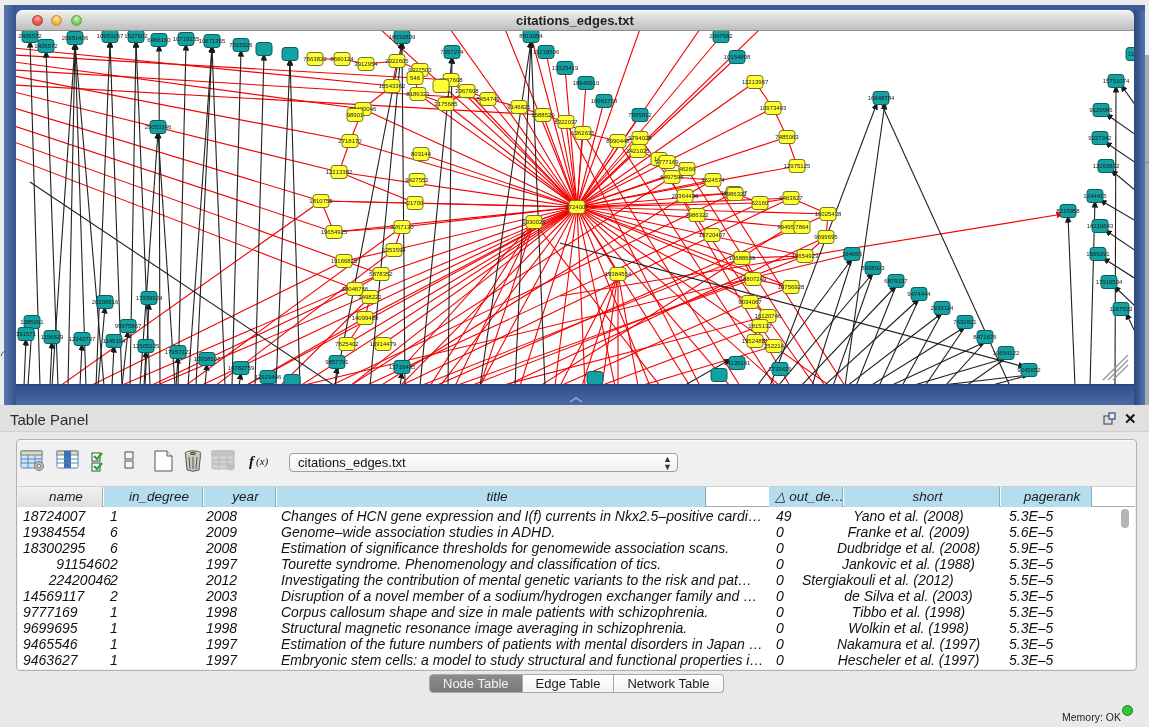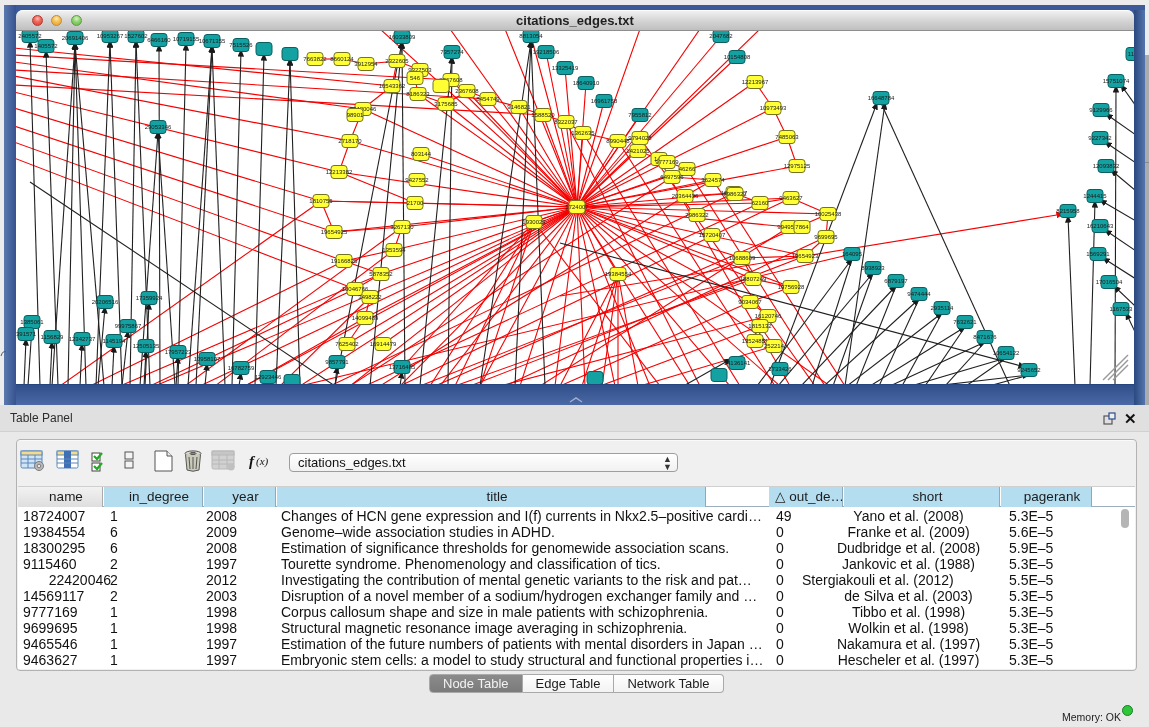--- a/index.html
+++ b/index.html
@@ -10,31 +10,31 @@
   border-radius:7px 7px 0 0; background:linear-gradient(#f4f4f4,#d9d9d9 45%,#bfbfbf);
   border-bottom:1px solid #8e8e8e; box-shadow:inset 0 1px 0 #fdfdfd; }
 #title { position:absolute; width:100%; text-align:center; top:3px; font-size:13px; font-weight:bold; color:#1f1f1f; }
 .tl { position:absolute; top:5px; width:11px; height:11px; border-radius:50%; }
 #tl1 { left:16px; background:radial-gradient(circle at 50% 30%, #ffb9b0 0%, #ee6a5e 40%, #d93b30 100%); border:1px solid #b5372d; }
 #tl2 { left:35px; background:radial-gradient(circle at 50% 30%, #ffe9b3 0%, #f6bd51 45%, #e69b2e 100%); border:1px solid #c08e2d; }
 #tl3 { left:55px; background:radial-gradient(circle at 50% 30%, #d5f5c0 0%, #8fd271 45%, #62b244 100%); border:1px solid #5fa13e; }
 #canvas { position:absolute; left:0; top:21px; width:1118px; height:354px; background:#fff; border-bottom:1px solid #26457f; }
 #tpanel { position:absolute; left:0; top:405px; width:1149px; height:322px; background:#e9e9e9; }
 #tpbar { position:absolute; left:0; top:0; width:1149px; height:27px; background:#e0e0e0; border-bottom:1px solid #d0d0d0; }
-#tpbar span { position:absolute; left:10px; top:6px; font-size:12px; color:#2d2d2d; }
+#tpbar span { position:absolute; left:10px; top:6px; font-size:15px; color:#2d2d2d; }
 #float-ic { position:absolute; left:1103px; top:7px; width:13px; height:13px; }
 #close-ic { position:absolute; left:1124px; top:5px; font-size:15px; font-weight:bold; color:#111; }
 #inner { position:absolute; left:16px; top:34px; width:1121px; height:232px; background:#f0f0f0;
   border:1px solid #b2b2b2; border-radius:4px; box-shadow:inset 0 1px 0 #fafafa; }
 #toolbar { position:absolute; left:0px; top:8px; }
 #combo { position:absolute; left:272px; top:13px; width:389px; height:19px; border:1px solid #9e9e9e;
   border-radius:4px; background:linear-gradient(#ffffff,#f1f1f1); font-size:13px; color:#111;
   line-height:17px; padding-left:8px; }
 #combo .arr { position:absolute; right:5px; top:1px; font-size:9px; color:#333; line-height:8px; }
-#tablewrap { position:absolute; left:1px; top:46px; width:1117px; height:183px; background:#fff; }
+#tablewrap { position:absolute; left:1px; top:46px; width:1117px; height:183px; background:#fff;font-style:italic; }
 .thead { position:absolute; left:0; top:0; width:1117px; height:21px; background:#fff; border-top:1px solid #cfcfcf; border-bottom:1px solid #9ab0be; }
 .hc { text-indent:12px; white-space:nowrap; overflow:hidden; position:absolute; top:0; height:20px; font-size:13.5px; color:#1c1c1c; text-align:center; line-height:20px; border-right:1px solid #8fa9b8; }
 .hg { background:linear-gradient(#f2f2f2,#dedede); border-right:1px solid #aaa; }
 .hb { background:#b5ddf0; }
 .trow { position:absolute; left:0px; width:1117px; height:16px; }
 .tc { position:absolute; top:0; height:16px; font-size:14px; color:#111; line-height:15px; white-space:nowrap; overflow:hidden; }
 #vscroll { position:absolute; left:1104px; top:69px; width:8px; height:19px; background:#b5b5b5; border-radius:4px; }
 #tabs { position:absolute; left:429px; top:269px; height:19px; display:flex; }
 .tab { font-size:13px; color:#1c1c1c; background:linear-gradient(#ffffff,#f2f2f2); border:1px solid #a9a9a9;
   border-left:none; padding:0 13px; line-height:17px; }
@@ -695,21 +695,21 @@
           <div class="trow" style="top:55px">
             <div class="tc" style="left:5px;width:88px;text-align:left">18300295</div>
             <div class="tc" style="left:92px;width:90px;text-align:left">6</div>
             <div class="tc" style="left:188px;width:70px;text-align:left">2008</div>
             <div class="tc" style="left:263px;width:487px;text-align:left">Estimation of significance thresholds for genomewide association scans.</div>
             <div class="tc" style="left:758px;width:65px;text-align:left">0</div>
             <div class="tc" style="left:812px;width:157px;text-align:center">Dudbridge et al. (2008)</div>
             <div class="tc" style="left:991px;width:95px;text-align:left">5.9E–5</div>
           </div>
           <div class="trow" style="top:71px">
-            <div class="tc" style="left:5px;width:88px;text-align:left">9115460</div>
+            <div class="tc" style="left:21px;width:88px;text-align:center">9115460</div>
             <div class="tc" style="left:92px;width:90px;text-align:left">2</div>
             <div class="tc" style="left:188px;width:70px;text-align:left">1997</div>
             <div class="tc" style="left:263px;width:487px;text-align:left">Tourette syndrome. Phenomenology and classification of tics.</div>
             <div class="tc" style="left:758px;width:65px;text-align:left">0</div>
             <div class="tc" style="left:812px;width:157px;text-align:center">Jankovic et al. (1988)</div>
             <div class="tc" style="left:991px;width:95px;text-align:left">5.3E–5</div>
           </div>
           <div class="trow" style="top:87px">
             <div class="tc" style="left:5px;width:88px;text-align:right">22420046</div>
             <div class="tc" style="left:92px;width:90px;text-align:left">2</div>

